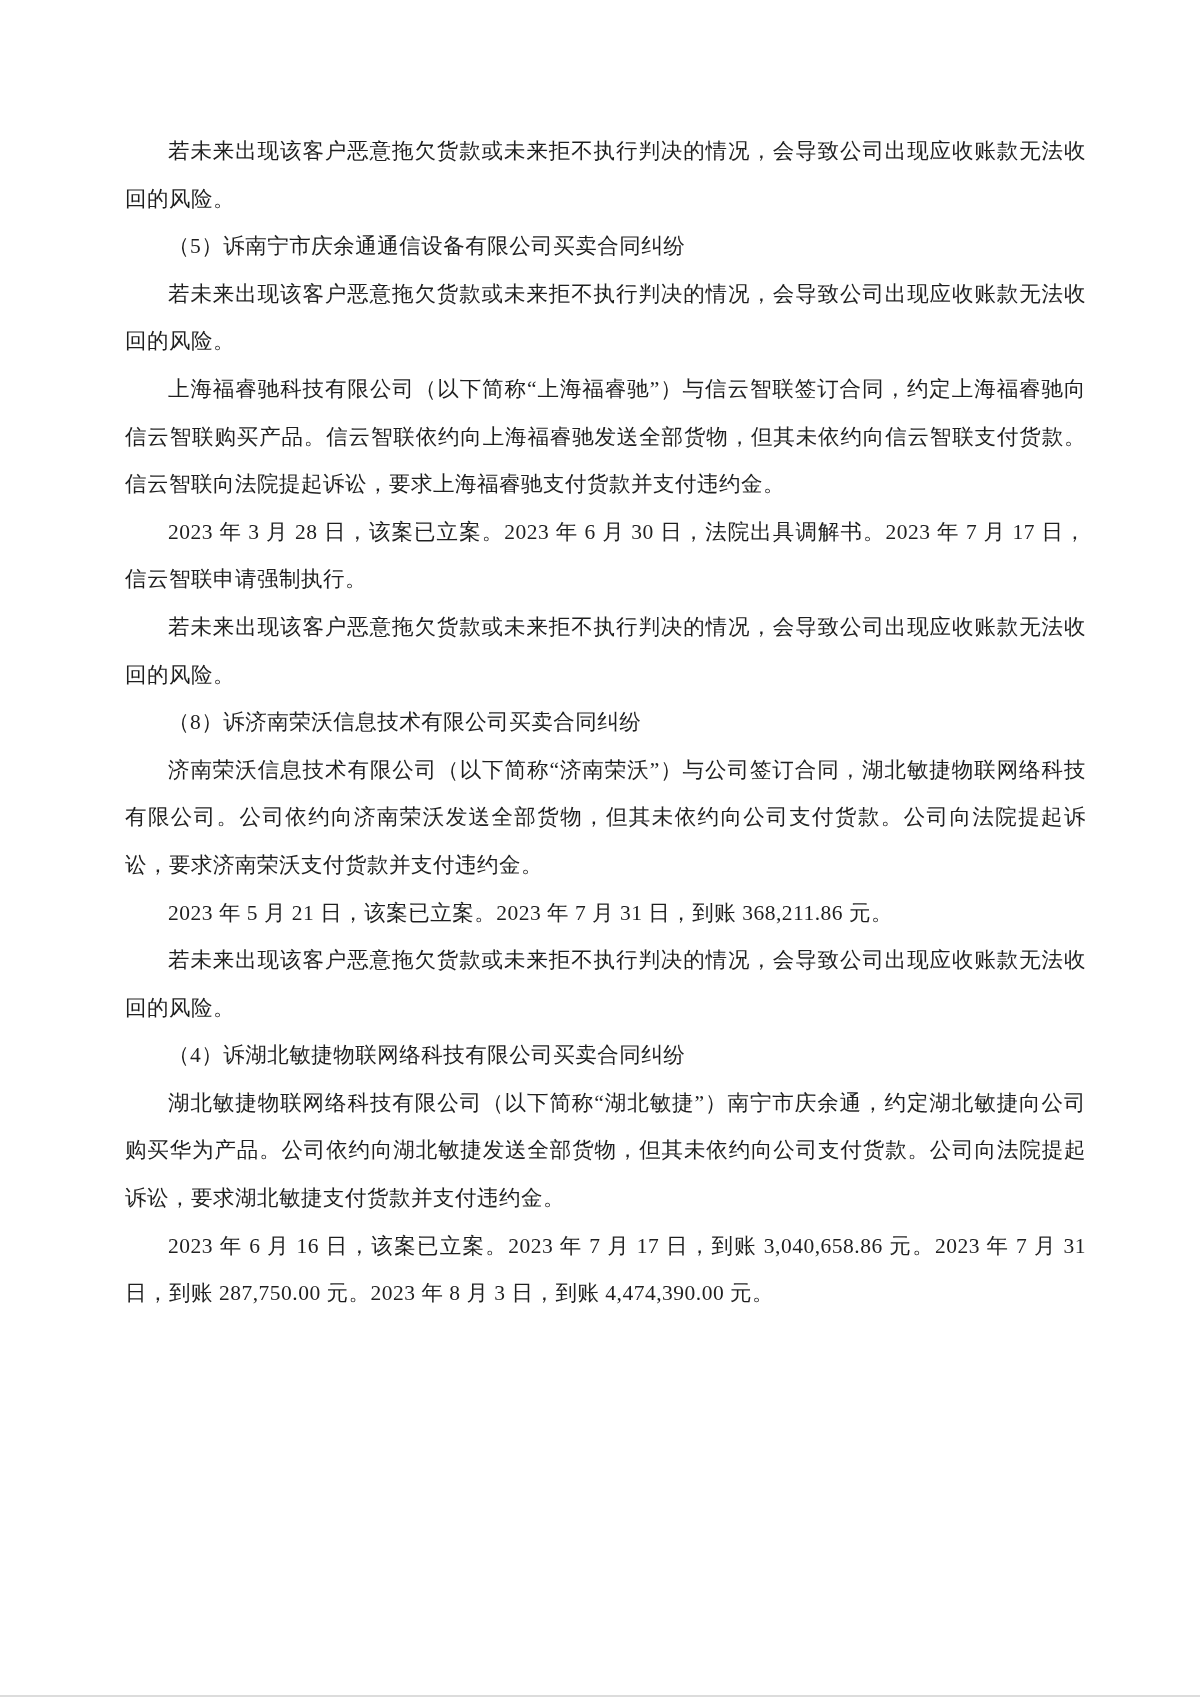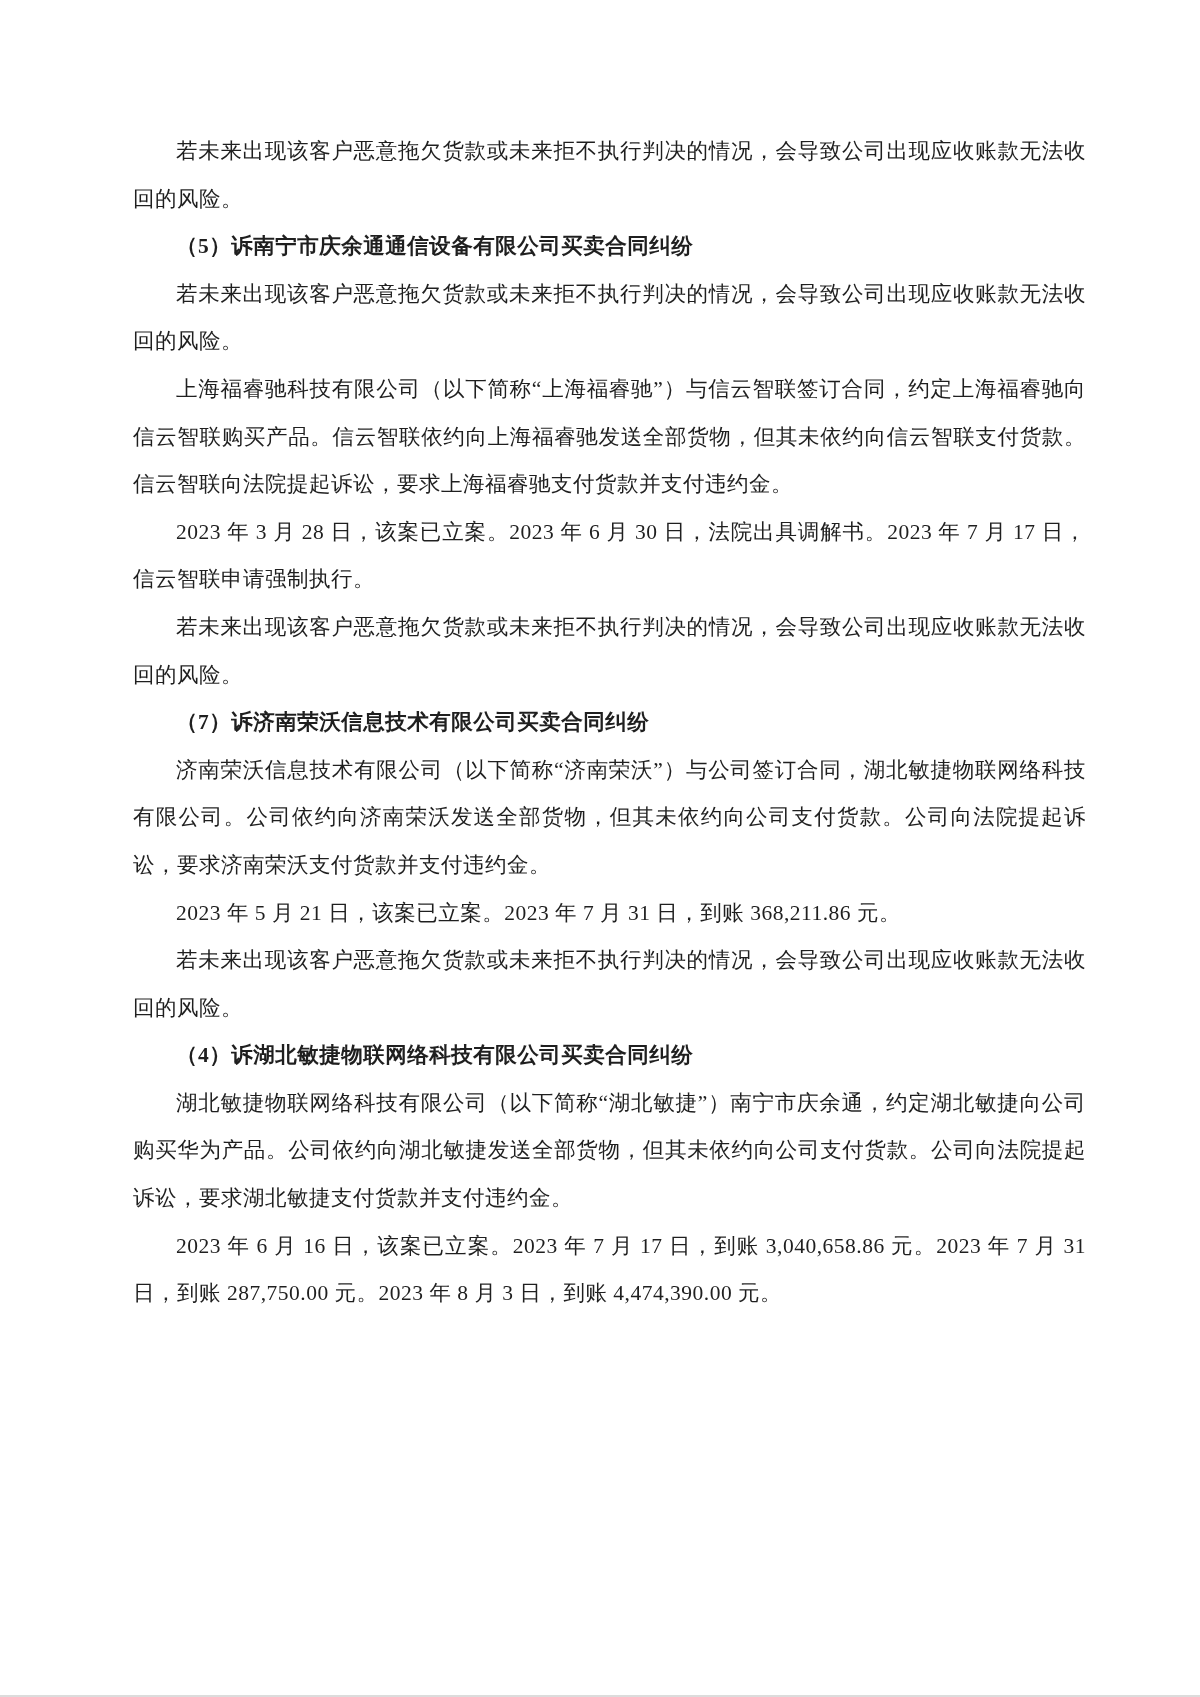--- a/index.html
+++ b/index.html
@@ -15,34 +15,33 @@
     background: #ffffff;
     overflow: hidden;
     font-family: "Liberation Serif", "DejaVu Serif", serif;
     color: #1f1f1f;
   }
   .content {
     position: absolute;
     top: 128px;
     left: 125px;
     right: 114px;
-    margin-left: 8px;
   }
   .content p {
     margin: 0;
     font-size: 21.5px;
     line-height: 47.6px;
     text-align: justify;
     text-align-last: left;
     text-indent: 2em;
     letter-spacing: 0.5px;
     word-break: break-all;
   }
   .content p.heading {
-    font-weight: bold;
+    font-weight: normal;
     text-align: left;
   }
   .page-bottom-edge {
     position: absolute;
     left: 0;
     bottom: 0;
     width: 100%;
     height: 2px;
     background: #dcdcdc;
   }
@@ -51,21 +50,21 @@
 <body>
 
 <div class="page">
   <div class="content">
     <p class="body">若未来出现该客户恶意拖欠货款或未来拒不执行判决的情况，会导致公司出现应收账款无法收回的风险。</p>
     <p class="heading">（5）诉南宁市庆余通通信设备有限公司买卖合同纠纷</p>
     <p class="body">若未来出现该客户恶意拖欠货款或未来拒不执行判决的情况，会导致公司出现应收账款无法收回的风险。</p>
     <p class="body">上海福睿驰科技有限公司（以下简称“上海福睿驰”）与信云智联签订合同，约定上海福睿驰向信云智联购买产品。信云智联依约向上海福睿驰发送全部货物，但其未依约向信云智联支付货款。信云智联向法院提起诉讼，要求上海福睿驰支付货款并支付违约金。</p>
     <p class="body">2023 年 3 月 28 日，该案已立案。2023 年 6 月 30 日，法院出具调解书。2023 年 7 月 17 日，信云智联申请强制执行。</p>
     <p class="body">若未来出现该客户恶意拖欠货款或未来拒不执行判决的情况，会导致公司出现应收账款无法收回的风险。</p>
-    <p class="heading">（7）诉济南荣沃信息技术有限公司买卖合同纠纷</p>
+    <p class="heading">（8）诉济南荣沃信息技术有限公司买卖合同纠纷</p>
     <p class="body">济南荣沃信息技术有限公司（以下简称“济南荣沃”）与公司签订合同，湖北敏捷物联网络科技有限公司。公司依约向济南荣沃发送全部货物，但其未依约向公司支付货款。公司向法院提起诉讼，要求济南荣沃支付货款并支付违约金。</p>
     <p class="body">2023 年 5 月 21 日，该案已立案。2023 年 7 月 31 日，到账 368,211.86 元。</p>
     <p class="body">若未来出现该客户恶意拖欠货款或未来拒不执行判决的情况，会导致公司出现应收账款无法收回的风险。</p>
     <p class="heading">（4）诉湖北敏捷物联网络科技有限公司买卖合同纠纷</p>
     <p class="body">湖北敏捷物联网络科技有限公司（以下简称“湖北敏捷”）南宁市庆余通，约定湖北敏捷向公司购买华为产品。公司依约向湖北敏捷发送全部货物，但其未依约向公司支付货款。公司向法院提起诉讼，要求湖北敏捷支付货款并支付违约金。</p>
     <p class="body">2023 年 6 月 16 日，该案已立案。2023 年 7 月 17 日，到账 3,040,658.86 元。2023 年 7 月 31 日，到账 287,750.00 元。2023 年 8 月 3 日，到账 4,474,390.00 元。</p>
   </div>
   <div class="page-bottom-edge"></div>
 </div>
 

